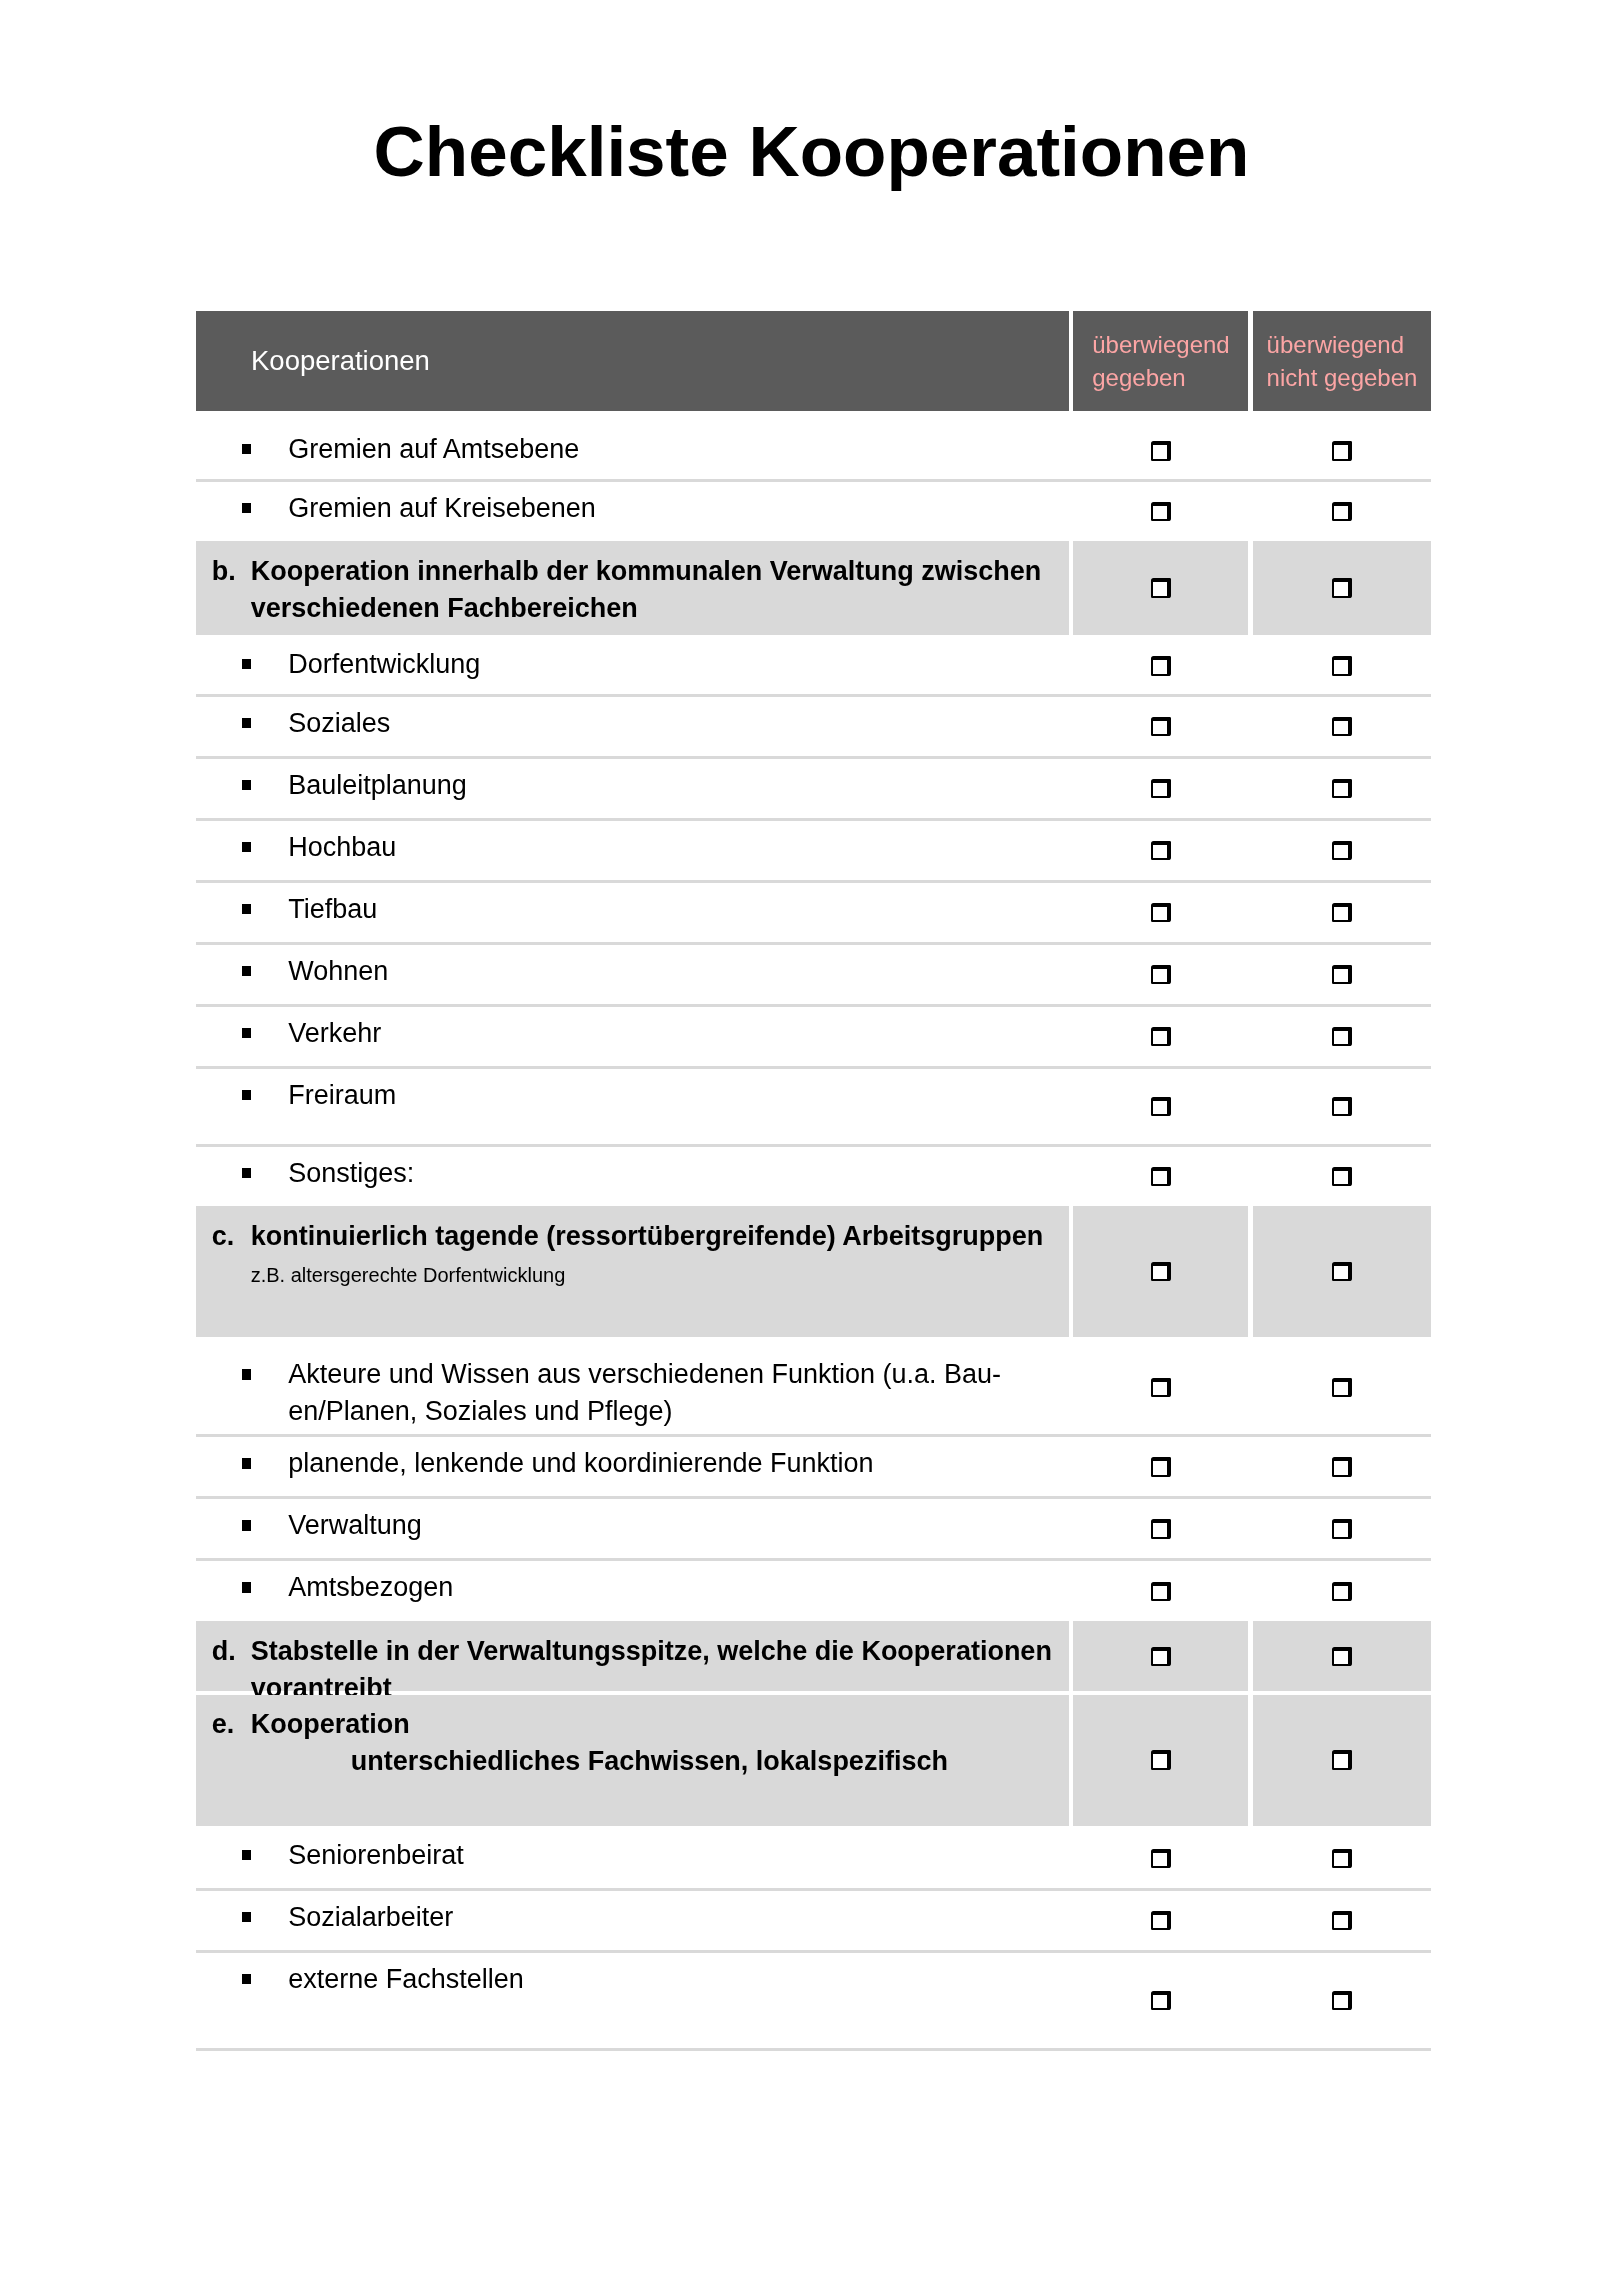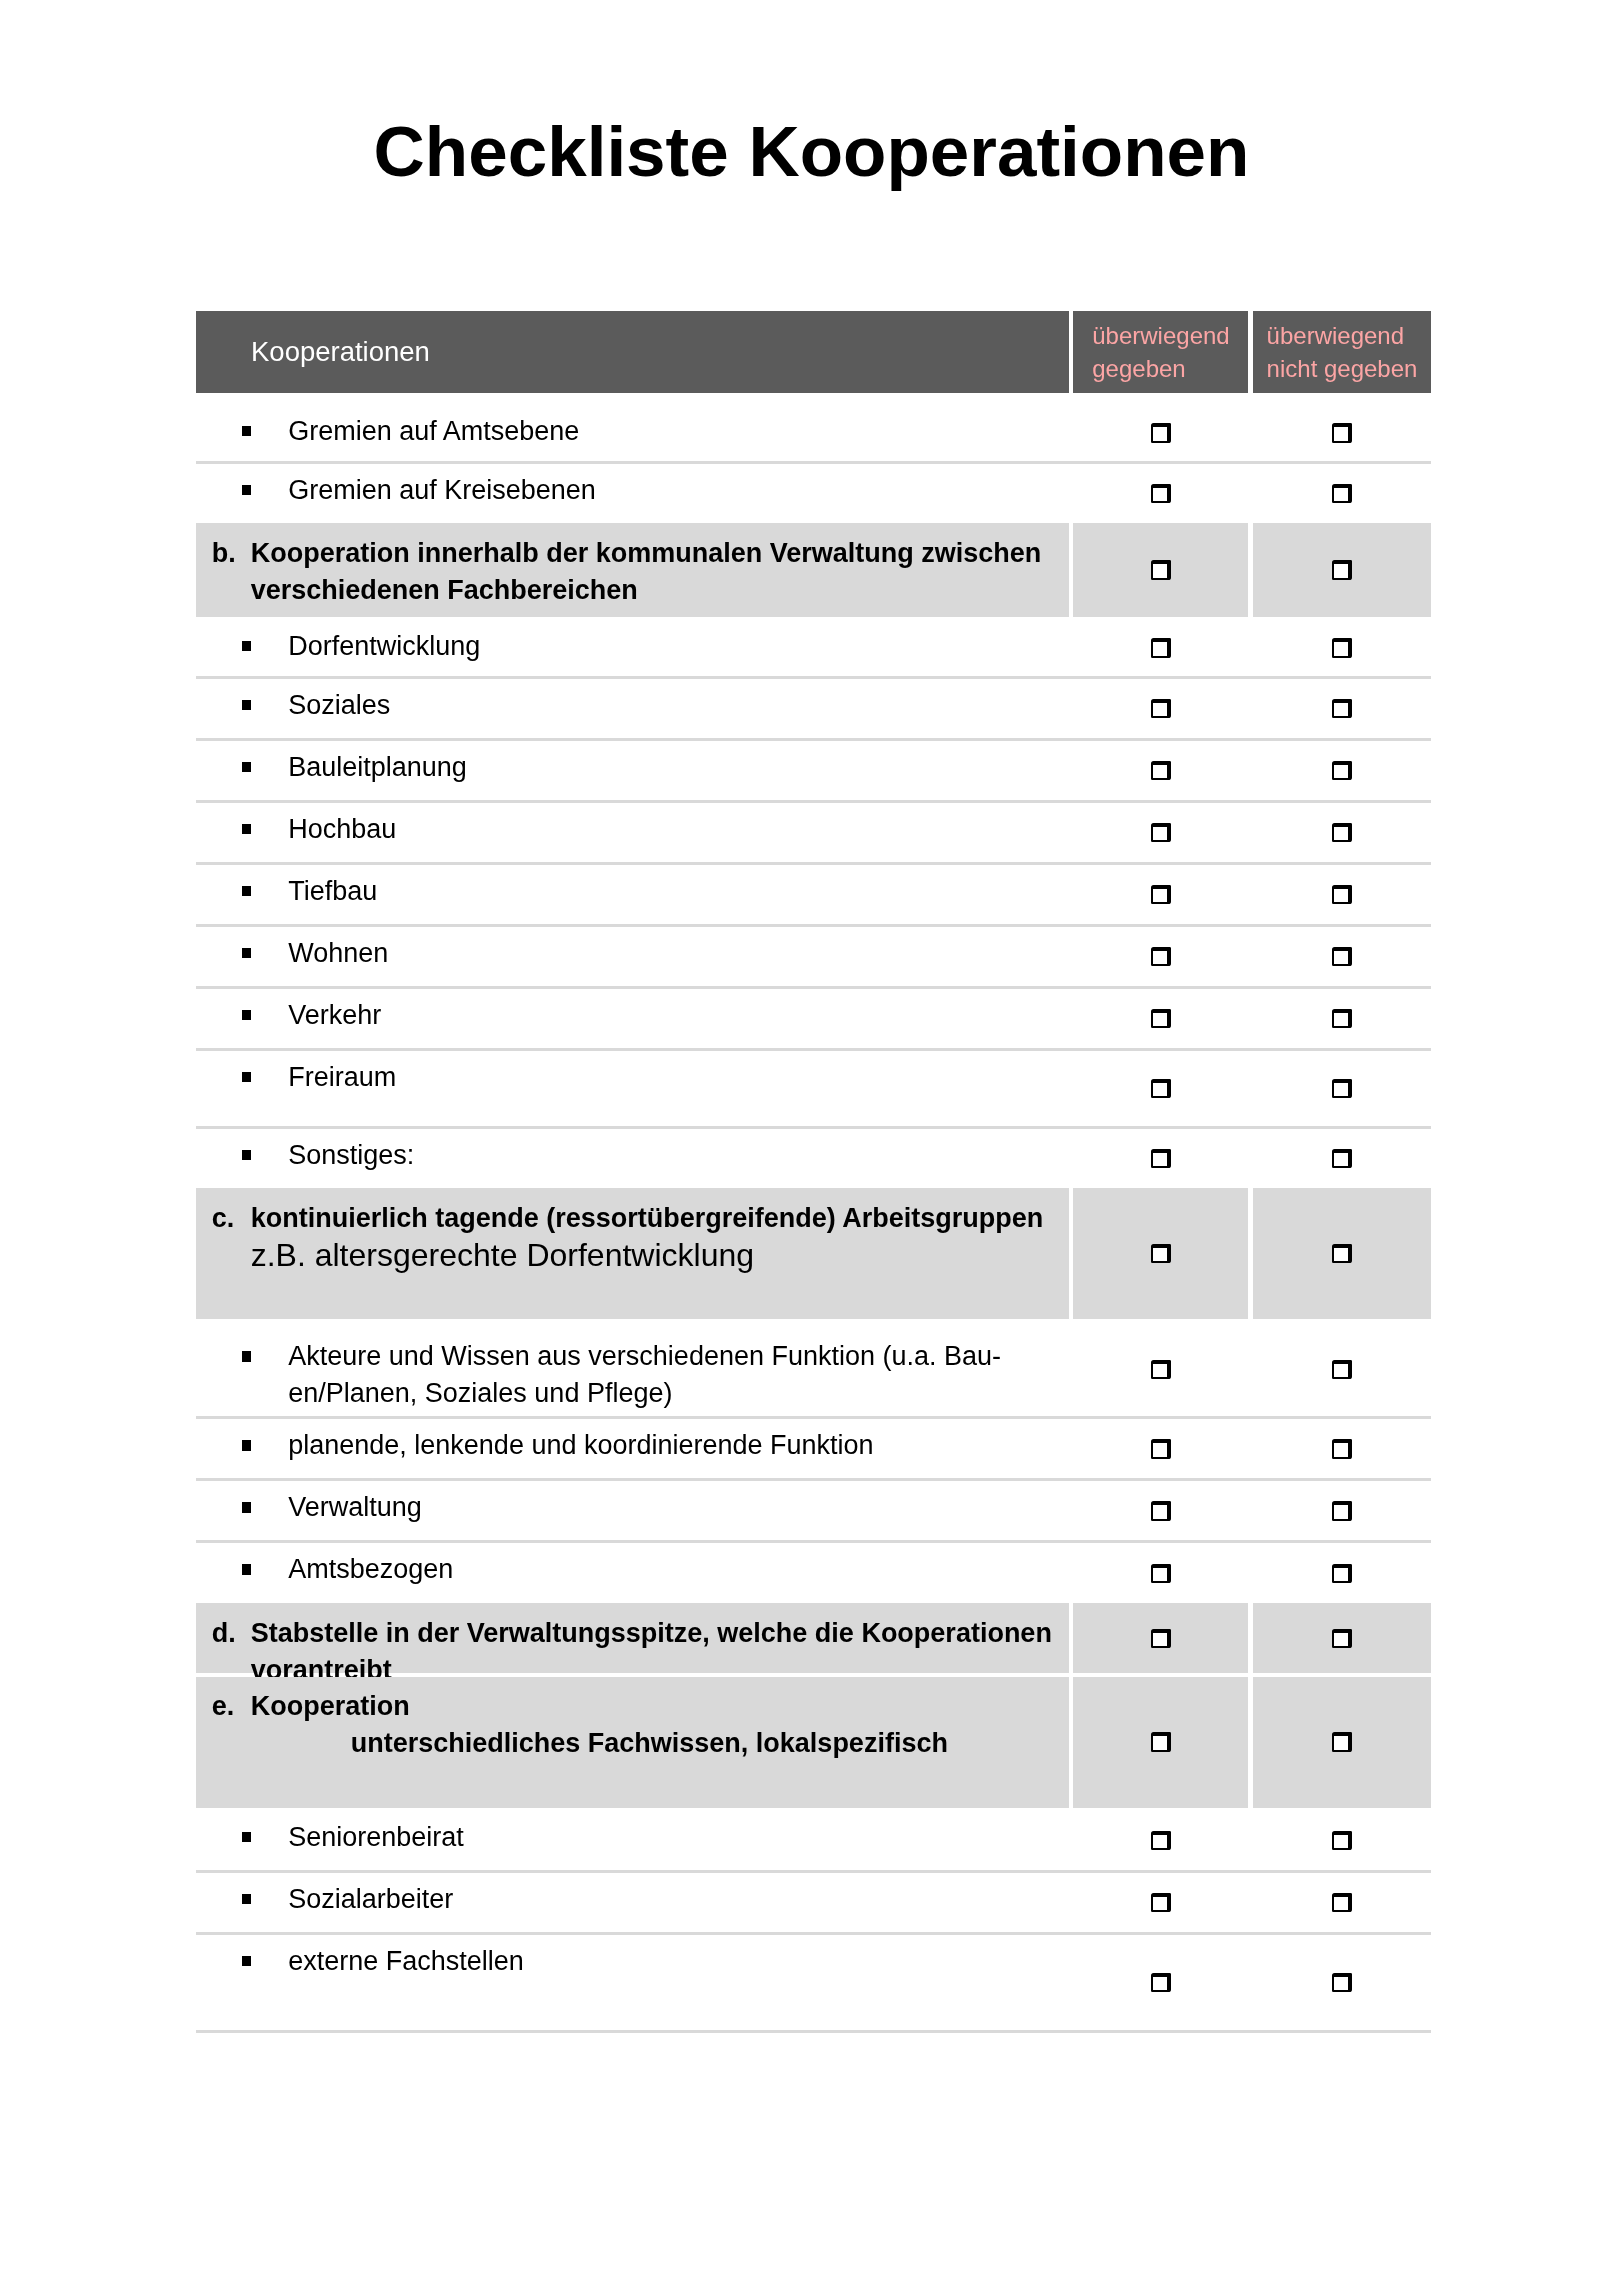--- a/index.html
+++ b/index.html
@@ -1,35 +1,35 @@
 <!DOCTYPE html>
 <html style="font-size:10.5px"><head>
 <meta charset="utf-8">
 <style>
   html, body { margin:0; padding:0; background:#ffffff; }
   body { width:1623px; height:2295px; position:relative; font-family:"Liberation Sans", sans-serif; color:#000; }
   .title { position:absolute; left:0; width:1623px; top:111px; text-align:center; font-size:71px; font-weight:bold; font-family:Liberation Sans, sans-serif; }
   .table { position:absolute; left:196px; top:311px; width:1235px; }
-  .hdr { display:flex; height:82px; margin-bottom:11.8px; }
+  .hdr { display:flex; height:100px; margin-bottom:11.8px; }
   .hdr .c1 { width:873px; background:#5b5b5b; color:#fff; font-size:27.5px; display:flex; align-items:center; padding-left:55px; box-sizing:border-box; }
   .hdr .c2, .hdr .c3 { background:#5b5b5b; color:#fca5a5; font-size:24px; text-align:left; display:flex; align-items:center; justify-content:center; line-height:33px; }
   .hdr .c2 { width:175px; margin-left:4.6px; }
   .hdr .c3 { width:178px; margin-left:4.6px; }
   .row { display:flex; box-sizing:border-box; }
   .row .c1 { width:873px; box-sizing:border-box; font-size:27px; line-height:37px; }
   .row .c2 { width:175px; margin-left:4.6px; display:flex; align-items:center; justify-content:center; }
   .row .c3 { width:178px; margin-left:4.6px; display:flex; align-items:center; justify-content:center; }
   .row.sec .c1, .row.sec .c2, .row.sec .c3 { background:#d9d9d9; }
   .row.sec .c1 { font-weight:bold; padding:11.8px 0 0 15.7px; }
   .row.sec { margin-bottom:3.3px; }
   .row.item { border-bottom:3.3px solid #d9d9d9; }
   .row.item .c1 { padding:7.9px 0 0 46px; display:flex; }
   .bullet { width:9.2px; height:10.5px; background:#000; margin-top:13px; margin-right:37px; flex:none; }
   .lbl { display:inline-block; width:39px; }
-  .sub { font-weight:normal; font-size:32px; padding-left:39px; }
+  .sub { font-weight:normal; font-size:20px; padding-left:39px; }
   .cb { width:19.6px; height:19.6px; border:2px solid #000; border-right-width:4.6px; border-top-width:4.6px; border-radius:2.6px 1.3px 2.6px 1.3px; background:#fff; box-sizing:border-box; }
 </style>
 </head>
 <body>
 
 <div class="title">Checkliste Kooperationen</div>
 
 <div class="table">
   <div class="hdr">
     <div class="c1">Kooperationen</div>

